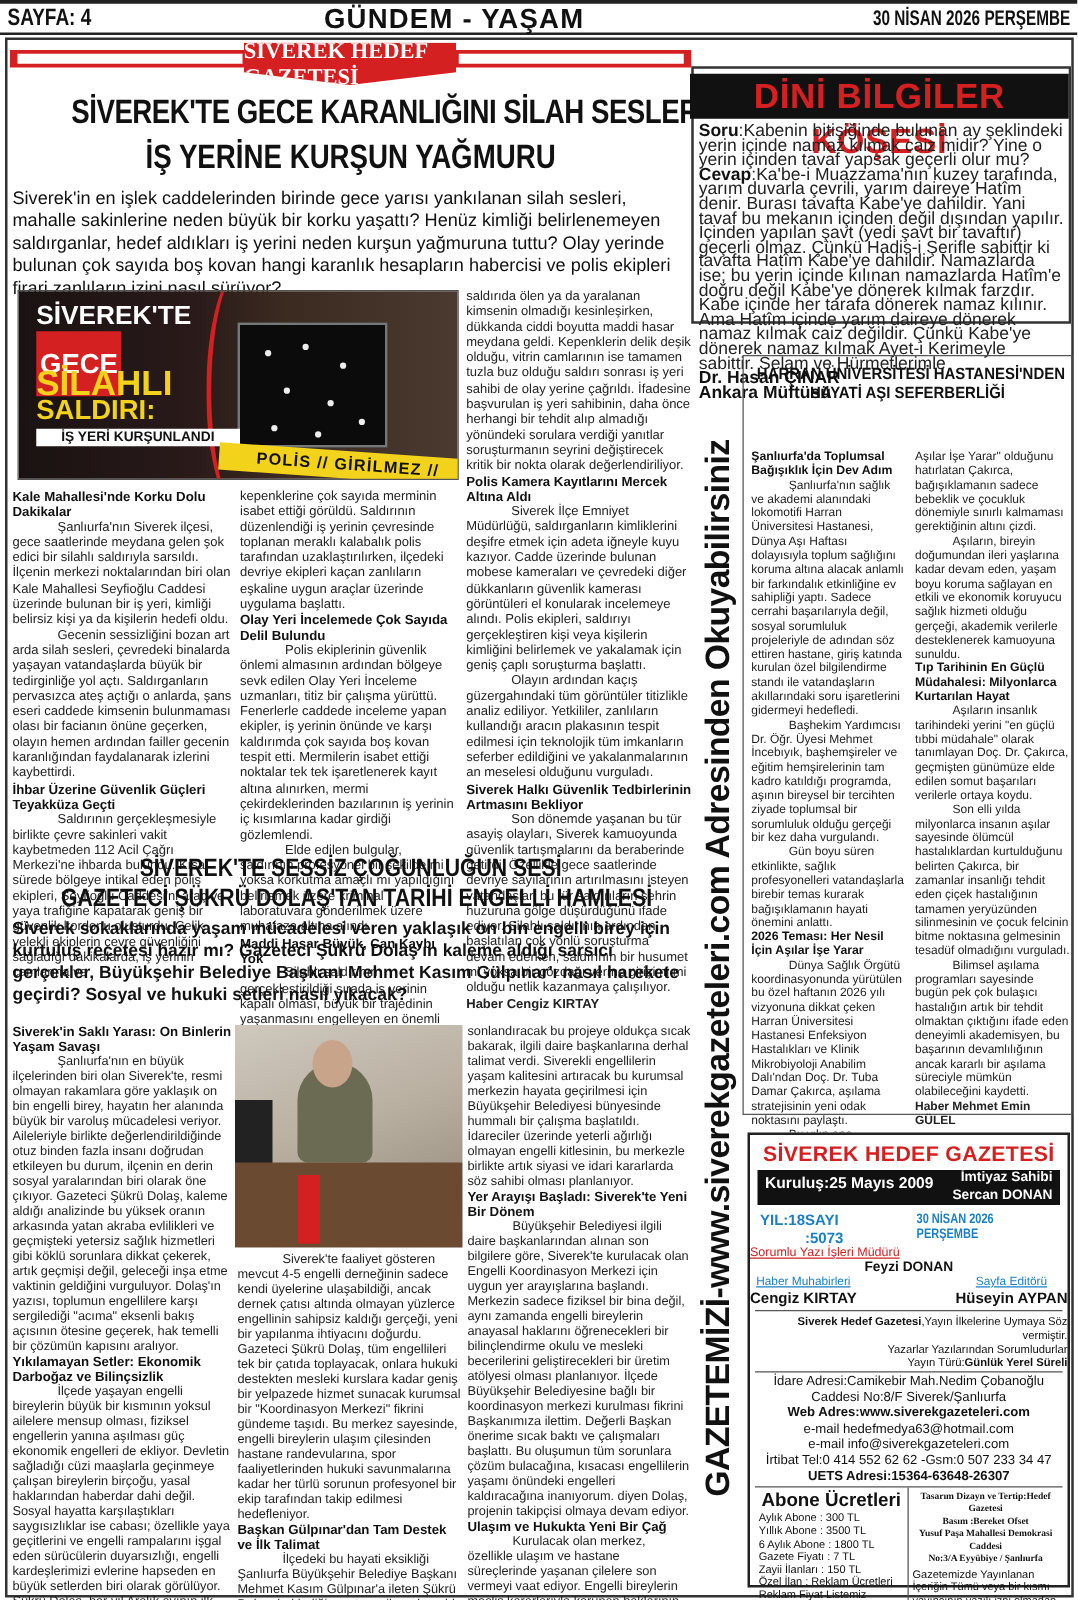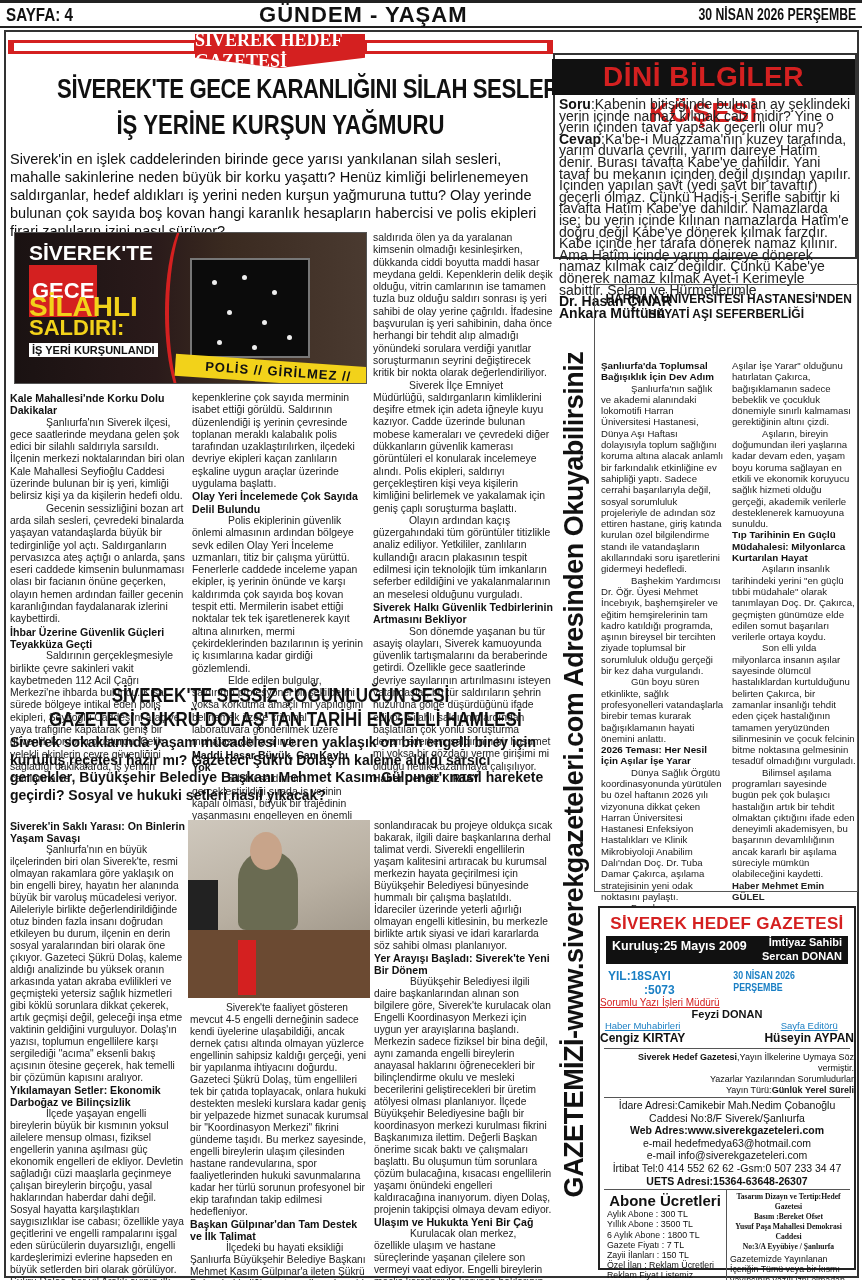--- a/index.html
+++ b/index.html
@@ -100,41 +100,42 @@
       <span class="dot" style="left:35px;top:50px"></span>
     <span class="dot" style="left:70px;top:60px"></span>
       <span class="dot" style="left:95px;top:75px"></span>
     <span class="dot" style="left:25px;top:80px"></span>
       <span class="dot" style="left:60px;top:85px"></span>
   </div>
   <div class="t" style="top:8px;font-size:21px;color:#fff">SİVEREK'TE</div>
   <div class="t" style="top:32px;font-size:22px;color:#fff;background:#d42020;padding:13px 3px">GECE</div>
   <div class="t" style="top:58px;font-size:28px;color:#f2d21a">SİLAHLI</div>
   <div class="t" style="top:82px;font-size:22px;color:#f2d21a">SALDIRI:</div>
-  <div class="t" style="top:110px;font-size:11px;color:#111;background:#fff;padding:1px 3px">İŞ YERİ KURŞUNLANDI</div>
+  <div class="t" style="top:110px;font-size:11px;color:#111;background:#fff;padding:1px 20px">İŞ YERİ KURŞUNLANDI</div>
   <div class="tape">POLİS // GİRİLMEZ //</div>
 </div>
 
 <div class="col" style="left:10px;top:392px;width:175px">
   <h4>Kale Mahallesi'nde Korku Dolu Dakikalar</h4>
   <p>Şanlıurfa'nın Siverek ilçesi, gece saatlerinde meydana gelen şok edici bir silahlı saldırıyla sarsıldı. İlçenin merkezi noktalarından biri olan Kale Mahallesi Seyfioğlu Caddesi üzerinde bulunan bir iş yeri, kimliği belirsiz kişi ya da kişilerin hedefi oldu.</p>
   <p>Gecenin sessizliğini bozan art arda silah sesleri, çevredeki binalarda yaşayan vatandaşlarda büyük bir tedirginliğe yol açtı. Saldırganların pervasızca ateş açtığı o anlarda, şans eseri caddede kimsenin bulunmaması olası bir facianın önüne geçerken, olayın hemen ardından failler gecenin karanlığından faydalanarak izlerini kaybettirdi.</p>
   <h4>İhbar Üzerine Güvenlik Güçleri Teyakküza Geçti</h4>
   <p>Saldırının gerçekleşmesiyle birlikte çevre sakinleri vakit kaybetmeden 112 Acil Çağrı Merkezi'ne ihbarda bulundu. Kısa sürede bölgeye intikal eden polis ekipleri, Seyfioğlu Caddesi'ni araç ve yaya trafiğine kapatarak geniş bir güvenlik kordonu oluşturdu. Çelik yelekli ekiplerin çevre güvenliğini sağladığı dakikalarda, iş yerinin camlarına ve</p>
 </div>
 <div class="col" style="left:192px;top:392px;width:175px">
   <div>kepenklerine çok sayıda merminin isabet ettiği görüldü. Saldırının düzenlendiği iş yerinin çevresinde toplanan meraklı kalabalık polis tarafından uzaklaştırılırken, ilçedeki devriye ekipleri kaçan zanlıların eşkaline uygun araçlar üzerinde uygulama başlattı.</div>
   <h4>Olay Yeri İncelemede Çok Sayıda Delil Bulundu</h4>
   <p>Polis ekiplerinin güvenlik önlemi almasının ardından bölgeye sevk edilen Olay Yeri İnceleme uzmanları, titiz bir çalışma yürüttü. Fenerlerle caddede inceleme yapan ekipler, iş yerinin önünde ve karşı kaldırımda çok sayıda boş kovan tespit etti. Mermilerin isabet ettiği noktalar tek tek işaretlenerek kayıt altına alınırken, mermi çekirdeklerinden bazılarının iş yerinin iç kısımlarına kadar girdiği gözlemlendi.</p>
   <p>Elde edilen bulgular, saldırının profesyonel bir şekilde mi yoksa korkutma amaçlı mı yapıldığını belirlemek üzere kriminal laboratuvara gönderilmek üzere muhafaza altına alındı.</p>
   <h4>Maddi Hasar Büyük, Can Kaybı Yok</h4>
   <p>Silahlı saldırının gerçekleştirildiği sırada iş yerinin kapalı olması, büyük bir trajedinin yaşanmasını engelleyen en önemli unsur oldu. Yapılan kontrollerde,</p>
 </div>
 <div class="col" style="left:373px;top:232px;width:180px">
   <div>saldırıda ölen ya da yaralanan kimsenin olmadığı kesinleşirken, dükkanda ciddi boyutta maddi hasar meydana geldi. Kepenklerin delik deşik olduğu, vitrin camlarının ise tamamen tuzla buz olduğu saldırı sonrası iş yeri sahibi de olay yerine çağrıldı. İfadesine başvurulan iş yeri sahibinin, daha önce herhangi bir tehdit alıp almadığı yönündeki sorulara verdiği yanıtlar soruşturmanın seyrini değiştirecek kritik bir nokta olarak değerlendiriliyor.</div>
+  <h4>Polis Kamera Kayıtlarını Mercek Altına Aldı</h4>
   <p>Siverek İlçe Emniyet Müdürlüğü, saldırganların kimliklerini deşifre etmek için adeta iğneyle kuyu kazıyor. Cadde üzerinde bulunan mobese kameraları ve çevredeki diğer dükkanların güvenlik kamerası görüntüleri el konularak incelemeye alındı. Polis ekipleri, saldırıyı gerçekleştiren kişi veya kişilerin kimliğini belirlemek ve yakalamak için geniş çaplı soruşturma başlattı.</p>
   <p>Olayın ardından kaçış güzergahındaki tüm görüntüler titizlikle analiz ediliyor. Yetkililer, zanlıların kullandığı aracın plakasının tespit edilmesi için teknolojik tüm imkanların seferber edildiğini ve yakalanmalarının an meselesi olduğunu vurguladı.</p>
   <h4>Siverek Halkı Güvenlik Tedbirlerinin Artmasını Bekliyor</h4>
   <p>Son dönemde yaşanan bu tür asayiş olayları, Siverek kamuoyunda güvenlik tartışmalarını da beraberinde getirdi. Özellikle gece saatlerinde devriye sayılarının artırılmasını isteyen vatandaşlar, bu tür saldırıların şehrin huzuruna gölge düşürdüğünü ifade ediyor. Silahlı saldırının ardından başlatılan çok yönlü soruşturma devam ederken, saldırının bir husumet mi yoksa bir gözdağı verme girişimi mi olduğu netlik kazanmaya çalışılıyor.</p>
   <span class="by">Haber Cengiz KIRTAY</span>
 </div>
 
 <h2 class="h2a">SİVEREK'TE SESSİZ ÇOĞUNLUĞUN SESİ</h2>
 <h2 class="h2b">GAZETECİ ŞÜKRÜ DOLAŞ'TAN TARİHİ ENGELLİ HAMLESİ</h2>
 <div class="lede2">Siverek sokaklarında yaşam mücadelesi veren yaklaşık on bin engelli birey için kurtuluş reçetesi hazır mı? Gazeteci Şükrü Dolaş'ın kaleme aldığı sarsıcı gerçekler, Büyükşehir Belediye Başkanı Mehmet Kasım Gülpınar'ı nasıl harekete geçirdi? Sosyal ve hukuki setleri nasıl yıkacak?</div>

